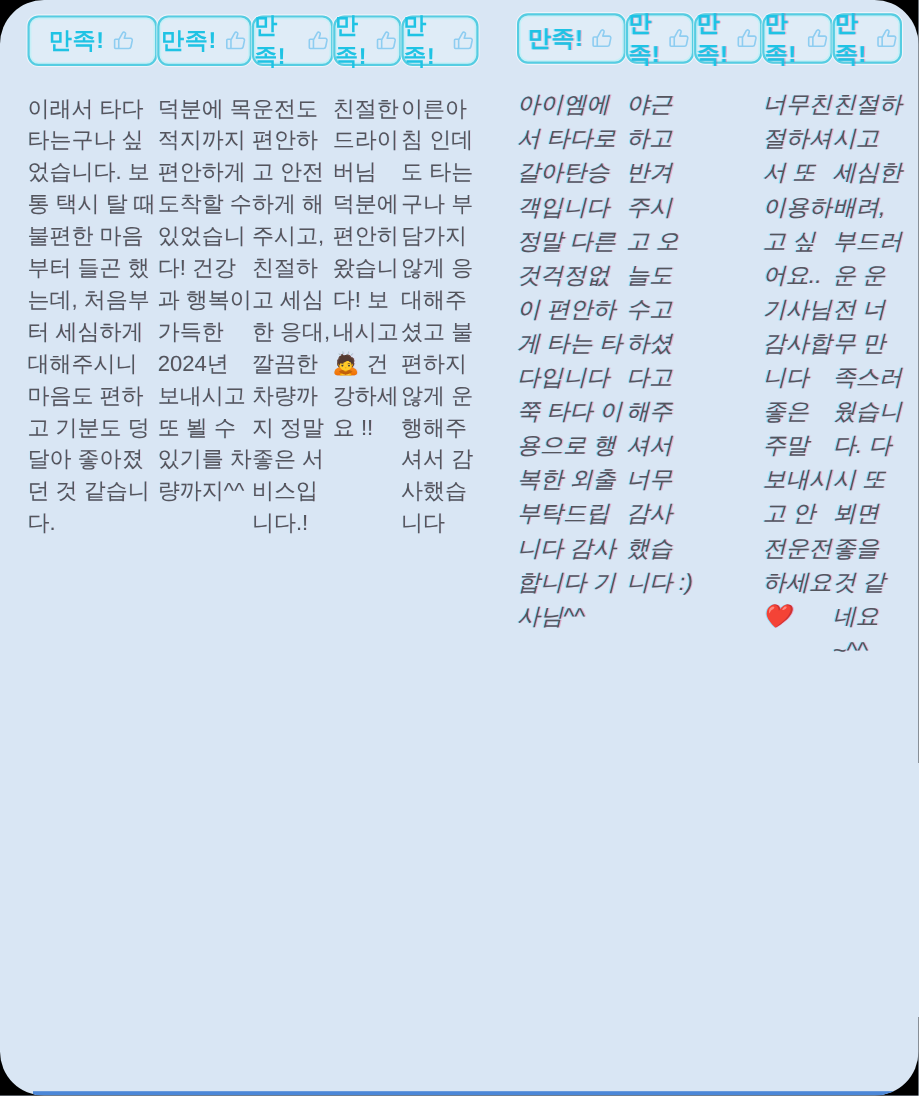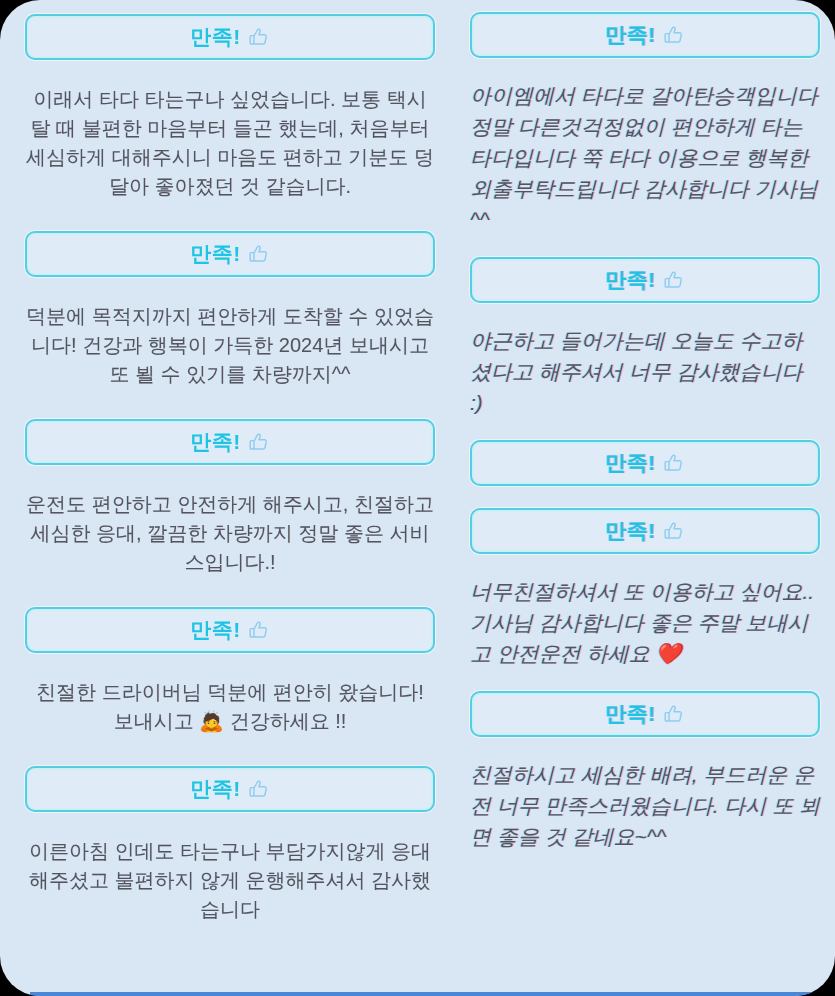--- a/index.html
+++ b/index.html
@@ -11,21 +11,21 @@
   }
   .panel {
     position: relative;
     width: 835px; height: 996px;
     background: #d9e6f4;
     border-radius: 40px;
     overflow: hidden;
     box-sizing: border-box;
     display: flex;
   }
-  .col { display: flex; flex-direction: column; box-sizing: border-box; }
+  .col { display: flex; box-sizing: border-box; }
   .col-left  { width: 410px; margin-left: 25px; padding-top: 14px; }
   .col-right { width: 350px; margin-left: 35px; padding-top: 12px; }
 
   .badge {
     height: 46px;
     box-sizing: border-box;
     border: 2px solid #55cde2;
     border-radius: 10px;
     box-shadow: inset 0 0 0 1.5px #c6f0f7, 0 0 0 1px rgba(255,255,255,0.55);
     background: rgba(236,245,252,0.35);
@@ -52,21 +52,20 @@
   .col-left  .review-text { font-size: 20px; line-height: 29px; margin-bottom: 30px; }
   .col-right .review-text { font-size: 21px; line-height: 31px; margin-bottom: 22px; font-style: italic; }
 
   
   .chroma .review-text,
   .chroma .badge-label {
     text-shadow: 1px 0 0 rgba(244,40,120,0.30), -1px 0 0 rgba(0,210,255,0.35);
   }
   .col-left .review-text {
     text-shadow: 0.5px 0 0 rgba(244,40,120,0.12), -0.5px 0 0 rgba(0,210,255,0.14);
-    text-align: center;
   }
 
   .bow-emoji   { color: #f0a93b; }
   .heart-emoji { color: #e8252a; }
 
   .bottom-line {
     position: absolute;
     left: 30px; right: 22px; bottom: 0;
     height: 4px;
     background: #4b87d8;
@@ -157,21 +156,21 @@
 
     <section class="review">
       <div class="badge">
         <span class="badge-label">만족!</span>
         <span class="thumb">
           <svg viewBox="0 0 24 24" width="22" height="22">
               <path d="M3.3 10.5h3.2v9.2H3.3a.9.9 0 0 1-.9-.9v-7.4a.9.9 0 0 1 .9-.9zM6.5 11.2l3.8-6.9c.4-.8 1.4-1.1 2.2-.6.7.4 1 1.2.7 2L12 9.6h6.2c1.1 0 1.9 1 1.7 2.1l-1.3 6.3c-.2 1-1 1.7-2 1.7H6.5z" fill="none" stroke="#8ecdf1" stroke-width="1.6" stroke-linejoin="round"></path>
             </svg>
         </span>
       </div>
-      <p class="review-text">야근하고 들어가는데 오늘도 수고하셨다고 해주셔서 너무 감사했습니다 :)</p>
+      <p class="review-text">야근하고 반겨주시고 오늘도 수고하셨다고 해주셔서 너무 감사했습니다 :)</p>
     </section>
 
     <section class="review">
       <div class="badge">
         <span class="badge-label">만족!</span>
         <span class="thumb">
           <svg viewBox="0 0 24 24" width="22" height="22">
               <path d="M3.3 10.5h3.2v9.2H3.3a.9.9 0 0 1-.9-.9v-7.4a.9.9 0 0 1 .9-.9zM6.5 11.2l3.8-6.9c.4-.8 1.4-1.1 2.2-.6.7.4 1 1.2.7 2L12 9.6h6.2c1.1 0 1.9 1 1.7 2.1l-1.3 6.3c-.2 1-1 1.7-2 1.7H6.5z" fill="none" stroke="#8ecdf1" stroke-width="1.6" stroke-linejoin="round"></path>
             </svg>
         </span>

